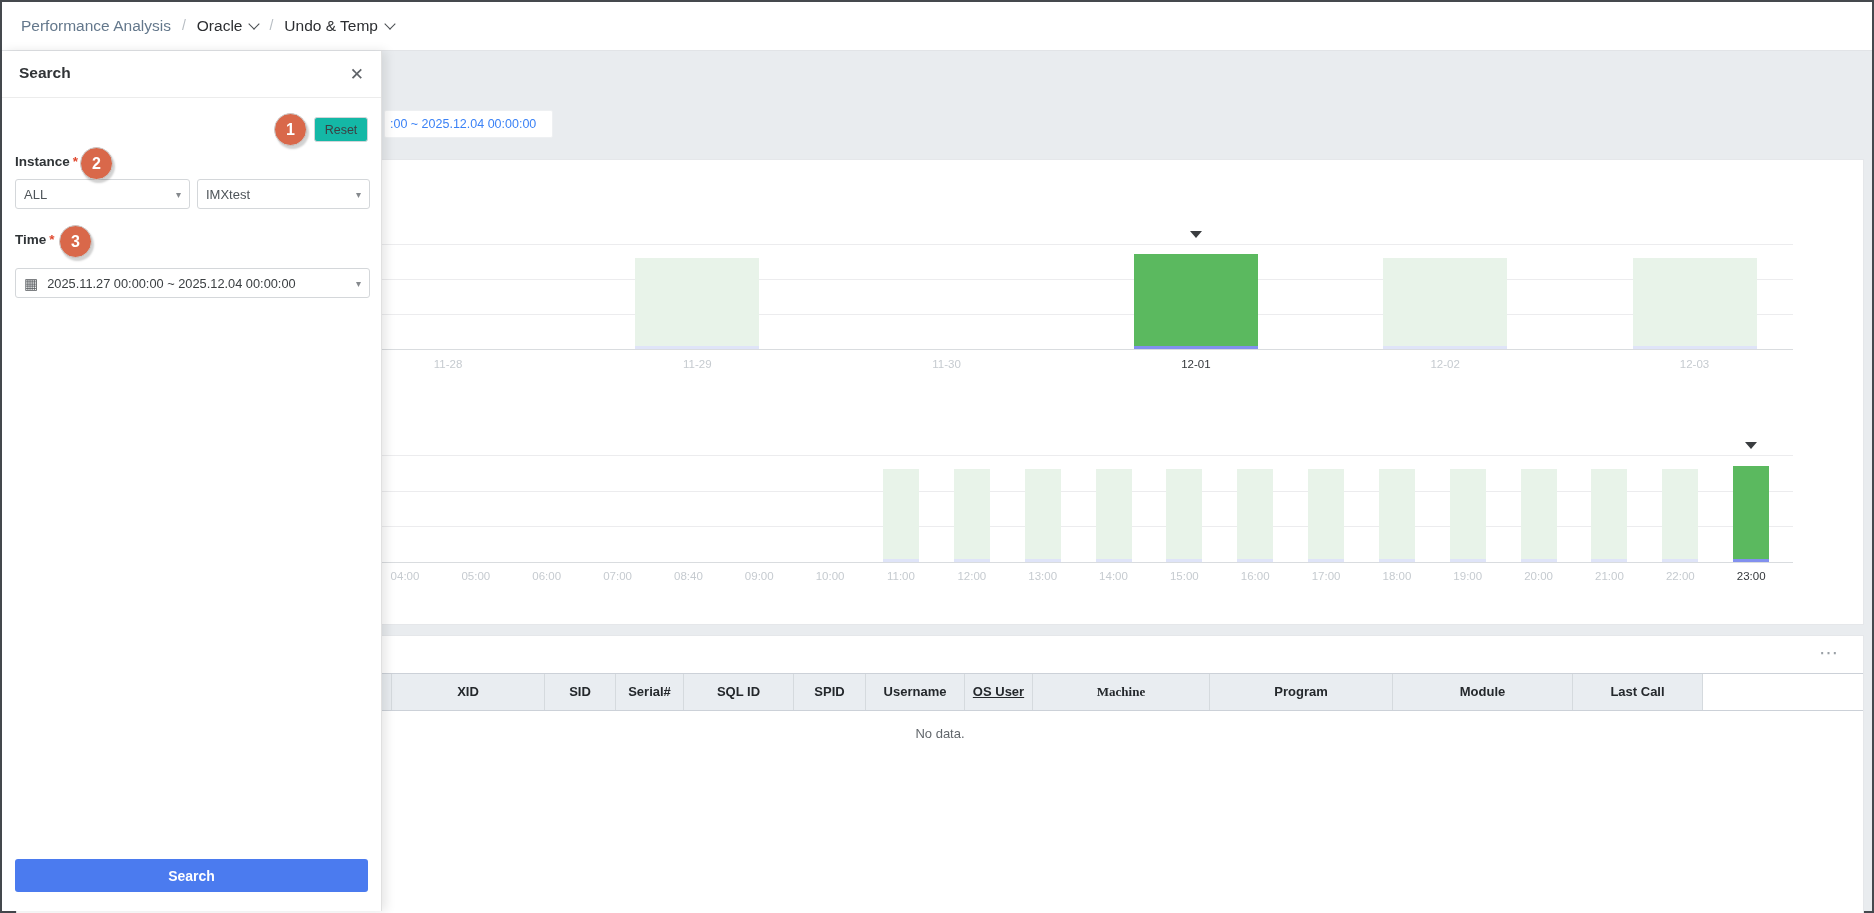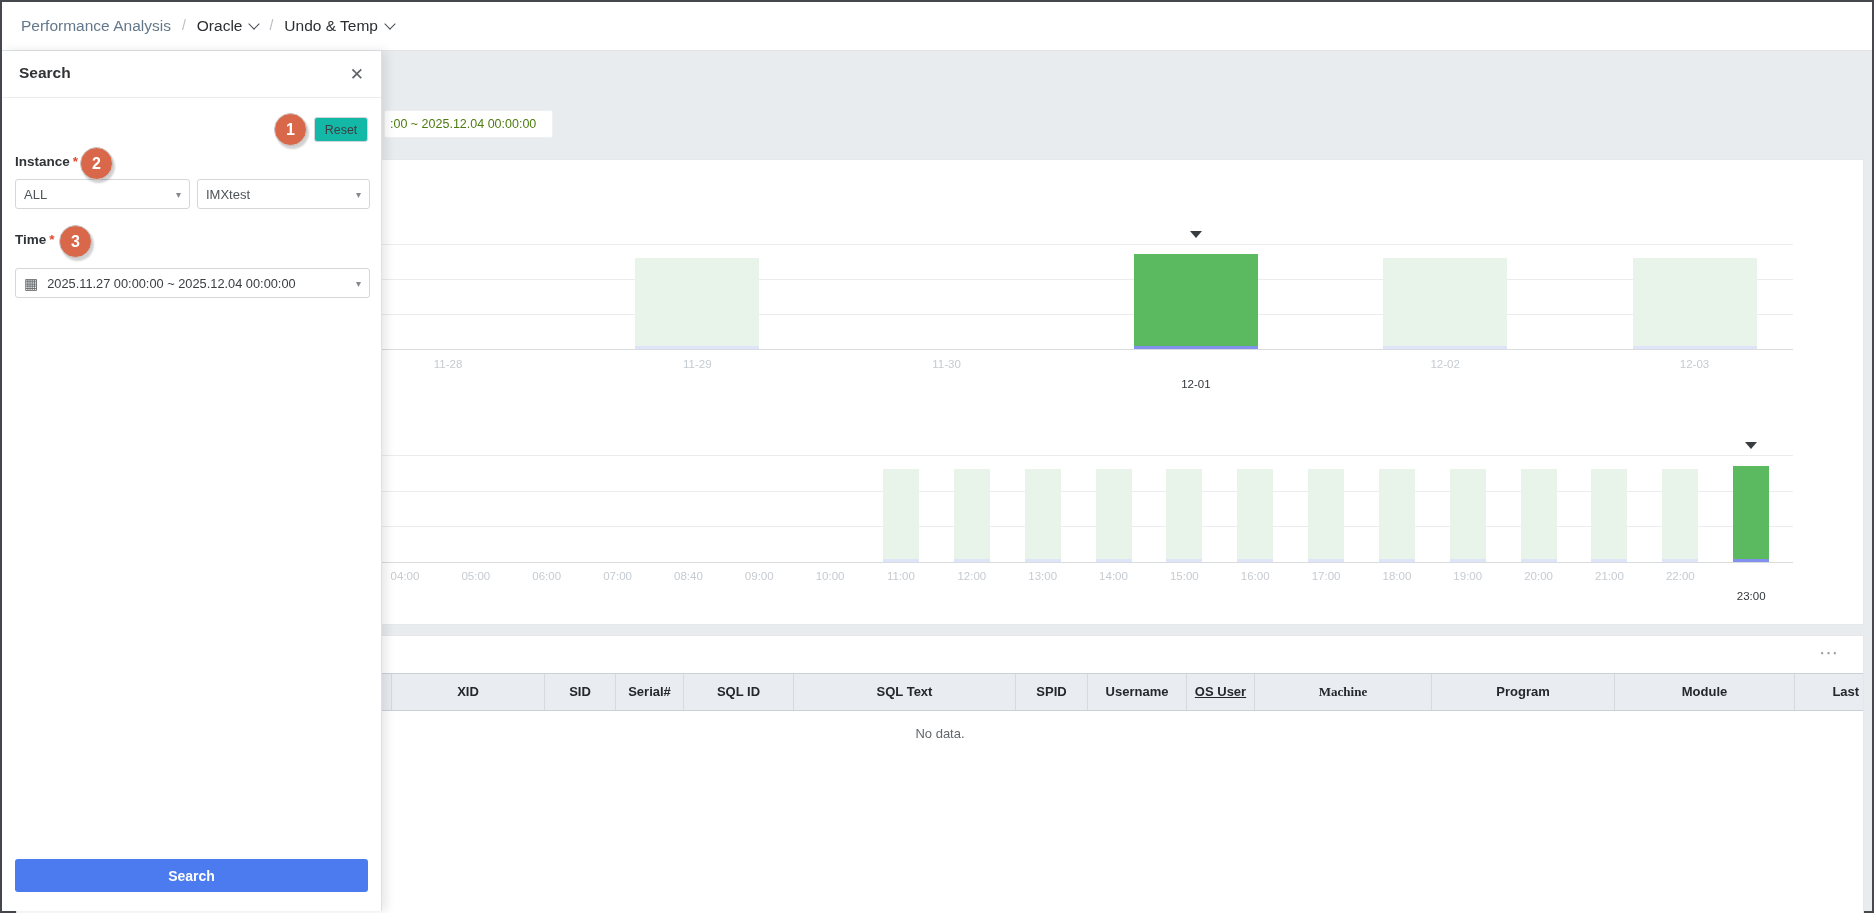--- a/index.html
+++ b/index.html
@@ -16,38 +16,38 @@
   .crumb{display:flex;font-size:15.5px;color:#2c2e31;}
   .crumb .muted{color:#64788c;}
   .crumb .sep{color:#b7bdc3;padding:0 11px;font-size:14px;}
   .chev{width:7px;height:7px;border-right:1.6px solid #4a4e52;border-bottom:1.6px solid #4a4e52;
     transform:rotate(45deg);display:inline-block;margin:-4px 0 0 8px;}
   .crumb-item{display:flex;align-items:center;cursor:pointer;}
   
   .main{position:absolute;inset:50px 2px 2px 2px;background:#e9ecef;z-index:1;}
   .time-chip{
     position:absolute;left:382px;top:60px;width:162px;height:26px;background:#ffffff;
-    border:1px solid #eef0f2;border-radius:2px;font-size:12.5px;color:#4d7c0f;
+    border:1px solid #eef0f2;border-radius:2px;font-size:12.5px;color:#3b82f6;
     display:flex;align-items:center;padding-left:5px;white-space:nowrap;overflow:hidden;
   }
   .chart-card{
     position:absolute;left:330px;top:109px;width:1532px;height:466px;
     background:#ffffff;border:1px solid #e5e7ea;box-sizing:border-box;
   }
   .table-card{
     position:absolute;left:14px;top:585px;width:1848px;height:316px;
     background:#ffffff;border:1px solid #e5e7ea;box-sizing:border-box;
   }
   .gridline{position:absolute;height:1px;background:#ececee;}
   .gridline.axis{background:#d9dcdf;}
   .bar{position:absolute;}
   .bar .sub{position:absolute;left:0;right:0;bottom:0;height:3px;}
   .cat-label{position:absolute;width:70px;margin-left:-35px;text-align:center;
     font-size:11.5px;color:#c6cbd0;}
-  .cat-label.sel{color:#33373b;margin-top:20px;}
+  .cat-label.sel{color:#33373b;}
   .tri{position:absolute;width:0;height:0;border-left:6px solid transparent;
     border-right:6px solid transparent;border-top:7px solid #3a3d40;}
   .more-icon{position:absolute;right:24px;top:8px;font-size:19px;color:#9aa0a6;
     letter-spacing:1px;cursor:pointer;line-height:18px;}
   .thead{position:absolute;left:0;top:37px;height:38px;display:flex;overflow:hidden;width:1846px;
     border-top:1px solid #ccd1d8;border-bottom:1px solid #ccd1d8;box-sizing:border-box;}
   .th{flex:0 0 auto;background:#e9edf1;border-right:1px solid #d5dade;box-sizing:border-box;
     font-size:13px;font-weight:bold;color:#24282c;text-align:center;line-height:36px;
     white-space:nowrap;overflow:hidden;}
   .no-data{position:absolute;left:0;top:90px;width:1846px;text-align:center;
@@ -182,21 +182,20 @@
     </div>
 
     <div class="table-card">
       <div class="more-icon">⋯</div>
       <div class="thead" id="thead">
           <div class="th" style="width: 375px;"></div>
           <div class="th" style="width: 153px;">XID</div>
           <div class="th" style="width: 71px;">SID</div>
           <div class="th" style="width: 68px;">Serial#</div>
           <div class="th" style="width: 110px;">SQL ID</div>
-          <div class="th" style="width: 222px;">SQL Text</div>
           <div class="th" style="width: 72px;">SPID</div>
           <div class="th" style="width: 99px;">Username</div>
           <div class="th" style="width: 68px; text-decoration: underline;">OS User</div>
           <div class="th" style="width: 177px; font-family: Liberation Serif, serif;">Machine</div>
           <div class="th" style="width: 183px;">Program</div>
           <div class="th" style="width: 180px;">Module</div>
           <div class="th" style="width: 130px;">Last Call</div>
         </div>
       <div class="no-data">No data.</div>
 

